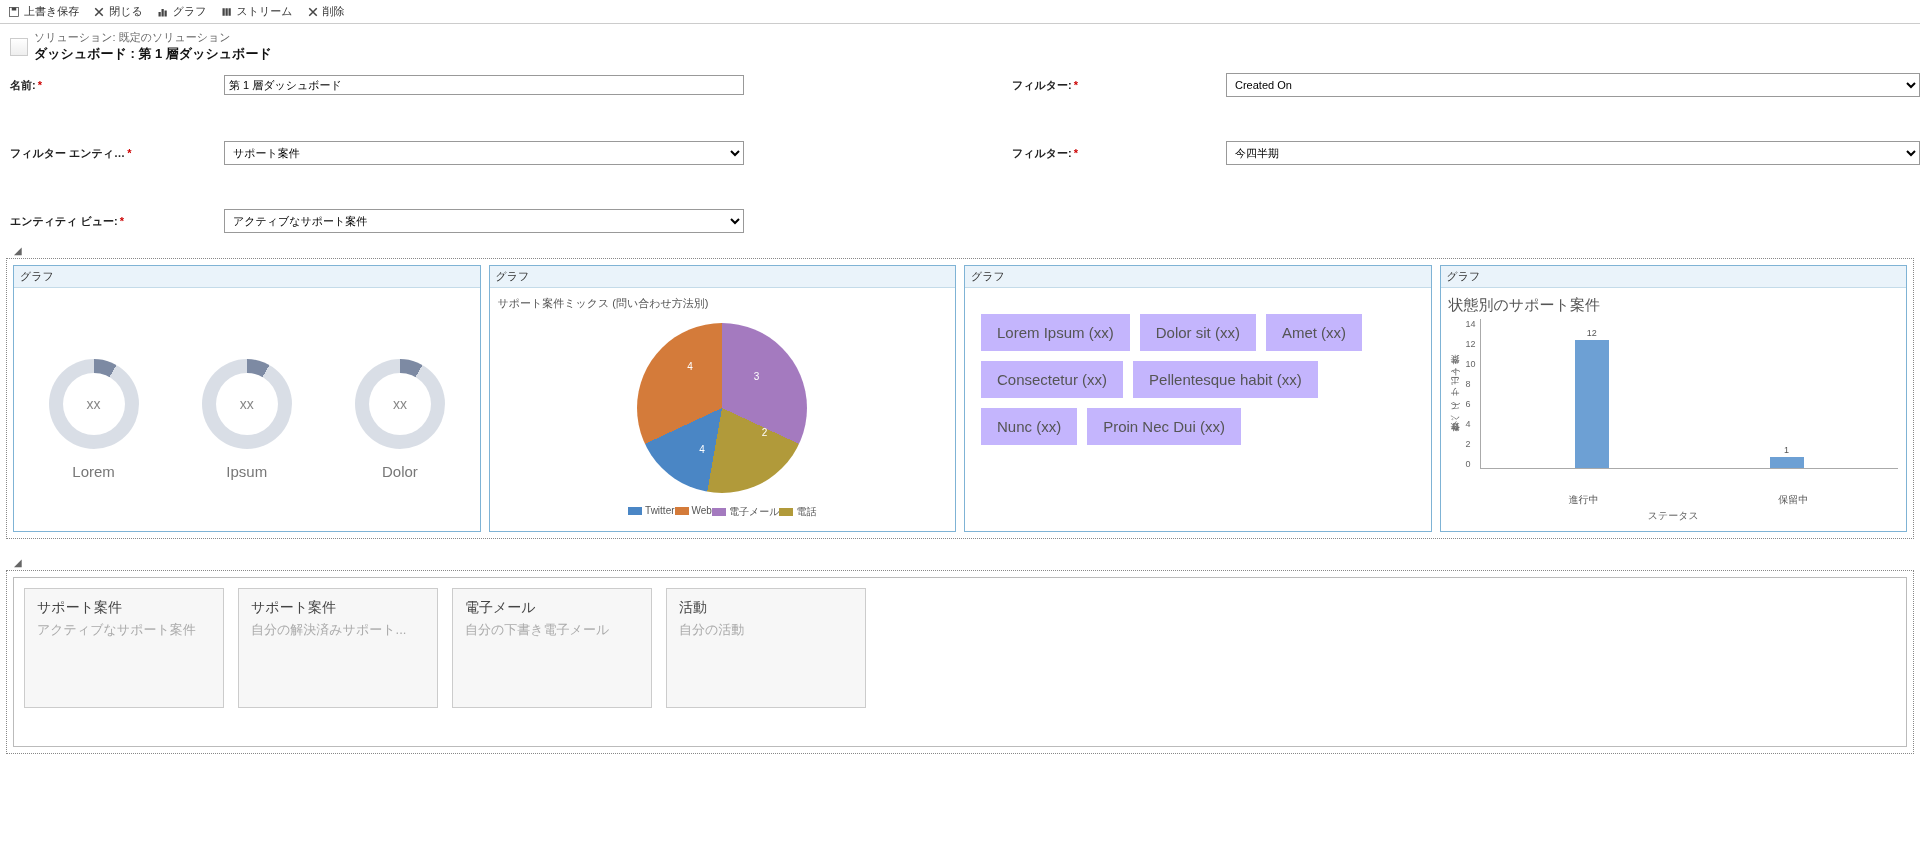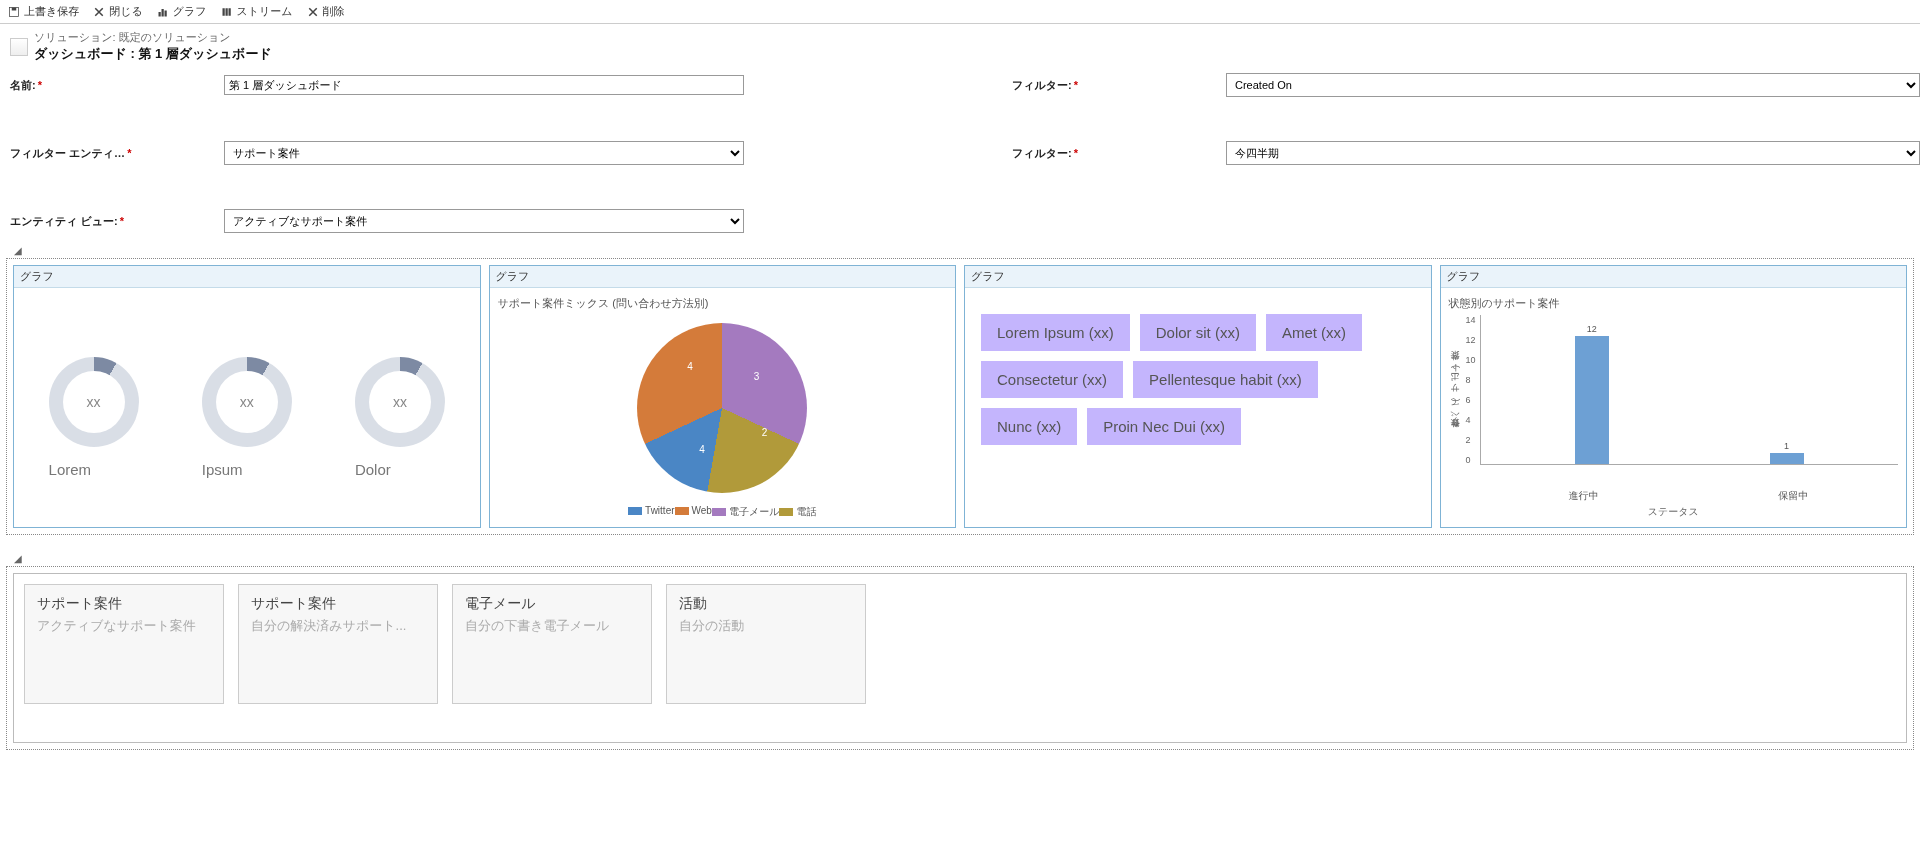--- a/index.html
+++ b/index.html
@@ -17,33 +17,33 @@
 .txt-input { width:100%; border:1px solid #999; font-size:11px; padding:2px 4px; height:20px; }
 .sel-input { width:100%; border:1px solid #999; font-size:11px; padding:1px 4px; height:24px; background:#fff; }
 .canvas { padding: 0 6px 6px 6px; }
 .section-handle { font-size:10px; color:#666; padding:2px 0 2px 8px; cursor:pointer;}
 .dashed-outer { border:1px dotted #888; padding:6px; }
 .row { display:flex; gap:8px; }
 .tile { flex:1; border:1px solid #7fb3d5; background:#fff; display:flex; flex-direction:column; min-height:250px;}
 .tile-head { background:#eaf3fa; border-bottom:1px solid #c4dbe9; font-size:11px; padding:3px 6px; color:#333;}
 .tile-body { flex:1; padding:8px; position:relative; }
 .donuts { display:flex; justify-content:space-around; align-items:center; height:100%; gap:10px; padding-top:20px;}
-.donut-col { text-align:left; }
+.donut-col { text-align:center; }
 .donut { width:90px; height:90px; border-radius:50%; background:conic-gradient(#7d8aa3 0 30deg,#d9dee6 30deg 360deg); display:flex; align-items:center; justify-content:center; margin-bottom:14px;}
 .donut-inner { width:62px; height:62px; border-radius:50%; background:#fff; display:flex; align-items:center; justify-content:center; color:#888; font-size:14px;}
 .donut-label { color:#777; font-size:15px; }
 .pie-title { font-size:11px; color:#555; margin-bottom:6px;}
 .pie-wrap { display:flex; flex-direction:column; align-items:center; }
 .pie { width:170px; height:170px; border-radius:50%; background:conic-gradient(#a47abf 0 115deg,#b19a3a 115deg 190deg,#4a86c5 190deg 245deg,#d47b3a 245deg 360deg); position:relative; margin:6px 0;}
 .pie-num { position:absolute; color:#fff; font-size:10px;}
 .legend { display:flex; font-size:10px; color:#555; margin-top:6px;}
 .lg-box { display:inline-block; width:14px; height:8px; margin-right:3px; vertical-align:middle;}
 .tags { display:flex; flex-wrap:wrap; gap:10px; align-content:flex-start; padding:18px 8px;}
 .tag { background:#c4b5fd; color:#555; padding:10px 16px; font-size:15px;}
-.bar-title { font-size:11px; color:#555; margin-bottom:4px;}
+.bar-title { font-size:15px; color:#555; margin-bottom:4px;}
 .bar-chart { display:flex; height:170px; }
 .y-axis-label { writing-mode:vertical-rl; transform:rotate(180deg); font-size:9px; color:#666; text-align:center;}
 .y-ticks { display:flex; flex-direction:column; justify-content:space-between; font-size:9px; color:#666; padding:0 4px; height:150px;}
 .plot { flex:1; border-left:1px solid #aaa; border-bottom:1px solid #aaa; display:flex; align-items:flex-end; justify-content:space-around; height:150px; padding:0 14px; position:relative;}
 .bar-wrap { display:flex; flex-direction:column; align-items:center; }
 .bar-val { font-size:9px; color:#555; margin-bottom:2px;}
 .bar { width:34px; background:#6da0d4;}
 .x-ticks { display:flex; justify-content:space-around; font-size:10px; color:#555; margin-top:4px; margin-left:30px;}
 .x-label { text-align:center; font-size:10px; color:#666; margin-top:2px;}
 .gap-row { height:16px; }

